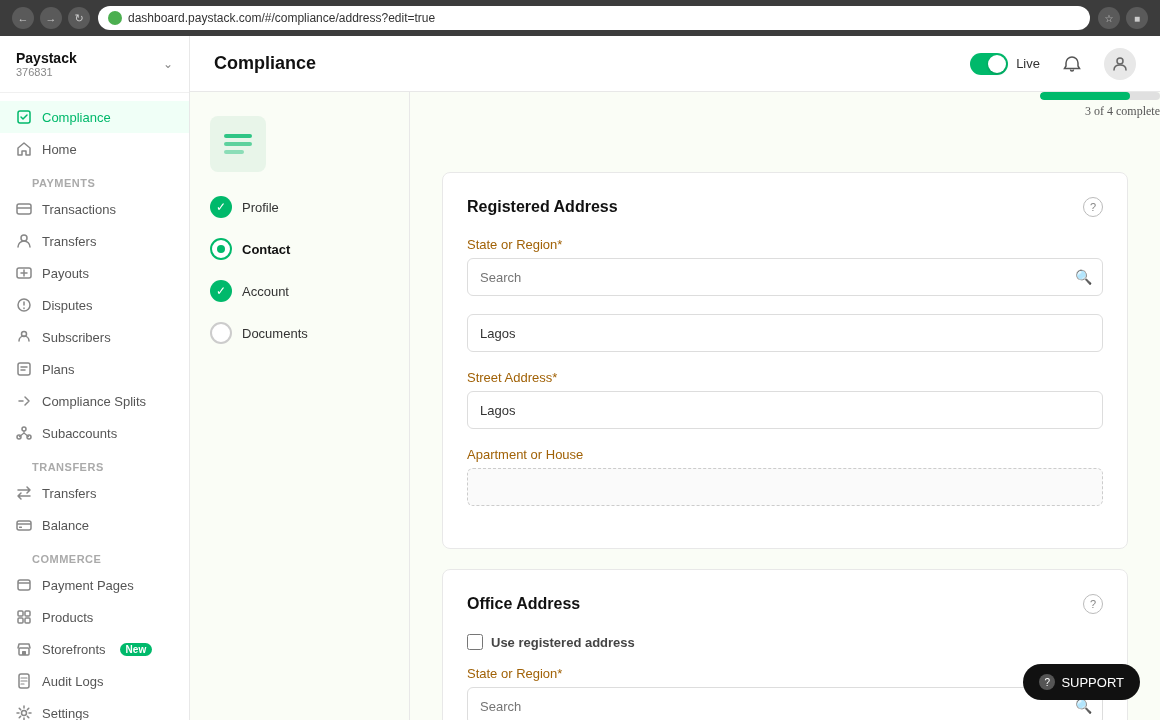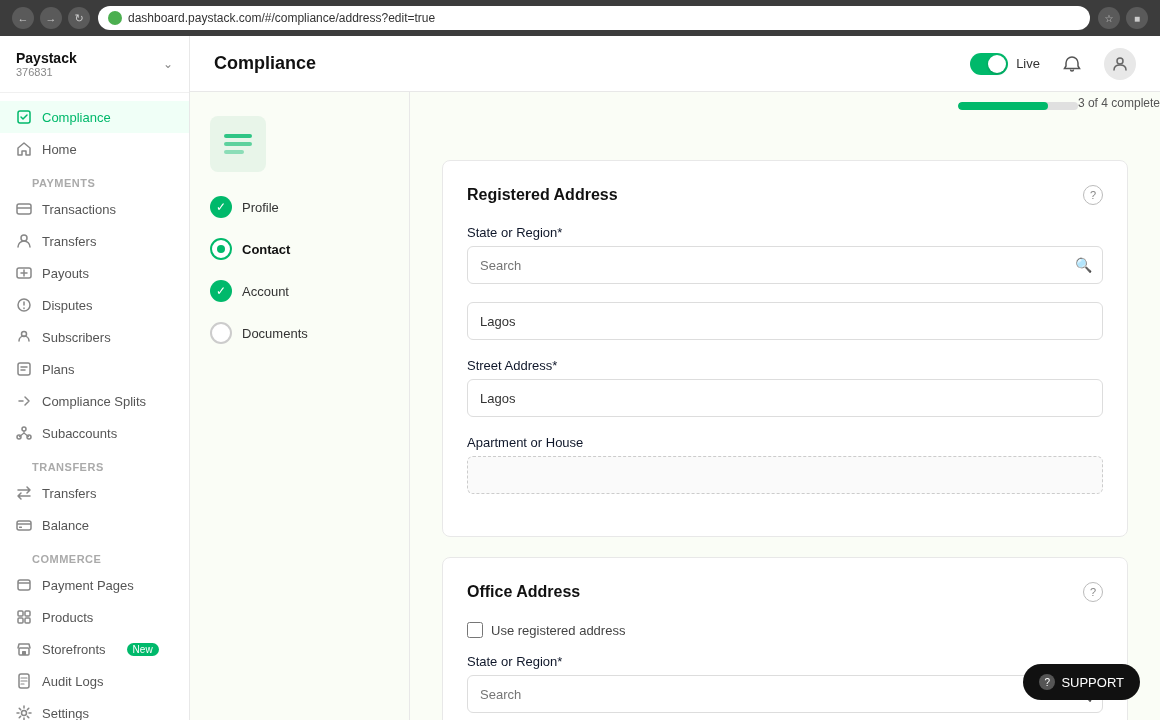--- a/index.html
+++ b/index.html
@@ -30,21 +30,21 @@
     .sidebar-header { padding: 14px 16px; display: flex; align-items: center; justify-content: space-between; border-bottom: 1px solid #f0f0f0; }
     .sidebar-brand { font-weight: 700; font-size: 14px; color: #111; }
     .sidebar-account-id { font-size: 11px; color: #888; }
     .sidebar-chevron { color: #888; font-size: 12px; cursor: pointer; }
 
     .sidebar-nav { flex: 1; padding: 8px 0; }
     .nav-item { display: flex; align-items: center; gap: 10px; padding: 8px 16px; cursor: pointer; color: #555; font-size: 13px; text-decoration: none; border-radius: 0; }
     .nav-item.active { color: #00b96b; background: #f0fff7; }
     .nav-icon { width: 16px; height: 16px; display: flex; align-items: center; justify-content: center; flex-shrink: 0; color: inherit; }
     .nav-section-label { font-size: 11px; font-weight: 600; color: #aaa; padding: 12px 32px 4px; letter-spacing: 0.5px; }
-    .new-badge { background: #00b96b; color: #fff; font-size: 10px; font-weight: 400; padding: 1px 6px; border-radius: 10px; margin-left: 11px; }
+    .new-badge { background: #00b96b; color: #fff; font-size: 10px; font-weight: 700; padding: 1px 6px; border-radius: 10px; margin-left: 4px; }
 
     
     .main { flex: 1; display: flex; flex-direction: column; overflow: hidden; background: #fff; }
 
     
     .topbar { height: 56px; border-bottom: 1px solid #e8e8e8; display: flex; align-items: center; padding: 0 24px; justify-content: space-between; flex-shrink: 0; }
     .topbar-title { font-size: 18px; font-weight: 600; color: #111; }
     .topbar-right { display: flex; align-items: center; gap: 16px; }
     .live-toggle { display: flex; align-items: center; gap: 8px; justify-content: space-between; }
     .toggle-switch { width: 38px; height: 22px; background: #00b96b; border-radius: 11px; position: relative; cursor: pointer; }
@@ -68,29 +68,29 @@
     .step-label { font-size: 13px; color: #333; }
     .step-label.active { font-weight: 600; color: #111; }
 
     
     .form-area { flex: 1; padding: 24px 32px; overflow-y: auto; }
     .form-section { background: #fff; border: 1px solid #e8e8e8; border-radius: 8px; padding: 24px; margin-bottom: 20px; }
     .section-header { display: flex; align-items: center; justify-content: space-between; margin-bottom: 20px; }
     .section-title { font-size: 16px; font-weight: 600; color: #111; }
     .info-icon { width: 20px; height: 20px; border-radius: 50%; border: 1px solid #bbb; color: #888; display: flex; align-items: center; justify-content: center; font-size: 11px; cursor: pointer; }
     .form-group { margin-bottom: 18px; }
-    .form-label { font-size: 13px; color: #0f172a; margin-bottom: 6px; display: block; }
+    .form-label { font-size: 13px; color: #a16207; margin-bottom: 6px; display: block; }
     .form-input { width: 100%; height: 38px; border: 1px solid #ddd; border-radius: 6px; padding: 0 12px; font-size: 13px; color: #333; background: #fff; outline: none; }
     .search-input-wrap { position: relative; }
     .search-input-wrap .form-input { padding-right: 36px; }
     .search-icon-inside { position: absolute; right: 10px; top: 50%; transform: translateY(-50%); color: #aaa; font-size: 14px; pointer-events: none; }
     .form-input.dashed { border-style: dashed; border-color: #ccc; background: #fafafa; }
     .checkbox-row { display: flex; align-items: center; gap: 8px; margin-bottom: 16px; }
     .checkbox-row input[type="checkbox"] { width: 16px; height: 16px; accent-color: #00b96b; cursor: pointer; }
-    .checkbox-label { font-size: 13px; color: #444; cursor: pointer; }
+    .checkbox-label { font-size: 13px; color: #444; cursor: pointer; font-weight: bold; }
 
     
     .support-btn { position: fixed; bottom: 20px; right: 20px; background: #111; color: #fff; border: none; border-radius: 20px; padding: 10px 16px; font-size: 13px; cursor: pointer; display: flex; align-items: center; gap: 6px; }
     .support-icon { width: 16px; height: 16px; background: #555; border-radius: 50%; display: flex; align-items: center; justify-content: center; font-size: 10px; }
 
     
     svg { display: block; }
   </style>
 </head>
 <body>
@@ -353,28 +353,28 @@
 
           <div class="wizard-step">
             <div class="step-indicator pending"></div>
             <span class="step-label">Documents</span>
           </div>
         </div>
       </div>
 
       <div class="form-area" style="position: relative;">
 
-        <div style="position: absolute; top: 0; right: 0; display: flex; flex-direction: row; align-items: flex-end; margin-bottom: 32px;">
+        <div style="position: absolute; top: 0; right: 0; display: flex; flex-direction: column; align-items: flex-end; margin-bottom: 32px; font-family: Liberation Serif, serif;">
           <div style="width: 120px; height: 8px; background: #e0e0e0; border-radius: 4px; overflow: hidden;">
             <div style="height: 100%; background: #00b96b; border-radius: 4px; width: 75%;"></div>
           </div>
           <span style="font-size: 12px; color: #555; margin-top: 4px;">3 of 4 complete</span>
         </div>
 
-        <div class="form-section" style="margin-top: 44px;">
+        <div class="form-section" style="margin-top: 56px;">
           <div class="section-header">
             <span class="section-title">Registered Address</span>
             <div class="info-icon">?</div>
           </div>
 
           <div class="form-group">
             <label class="form-label">State or Region*</label>
             <div class="search-input-wrap">
               <input type="text" class="form-input" placeholder="Search" style="">
               <span class="search-icon-inside">🔍</span>

